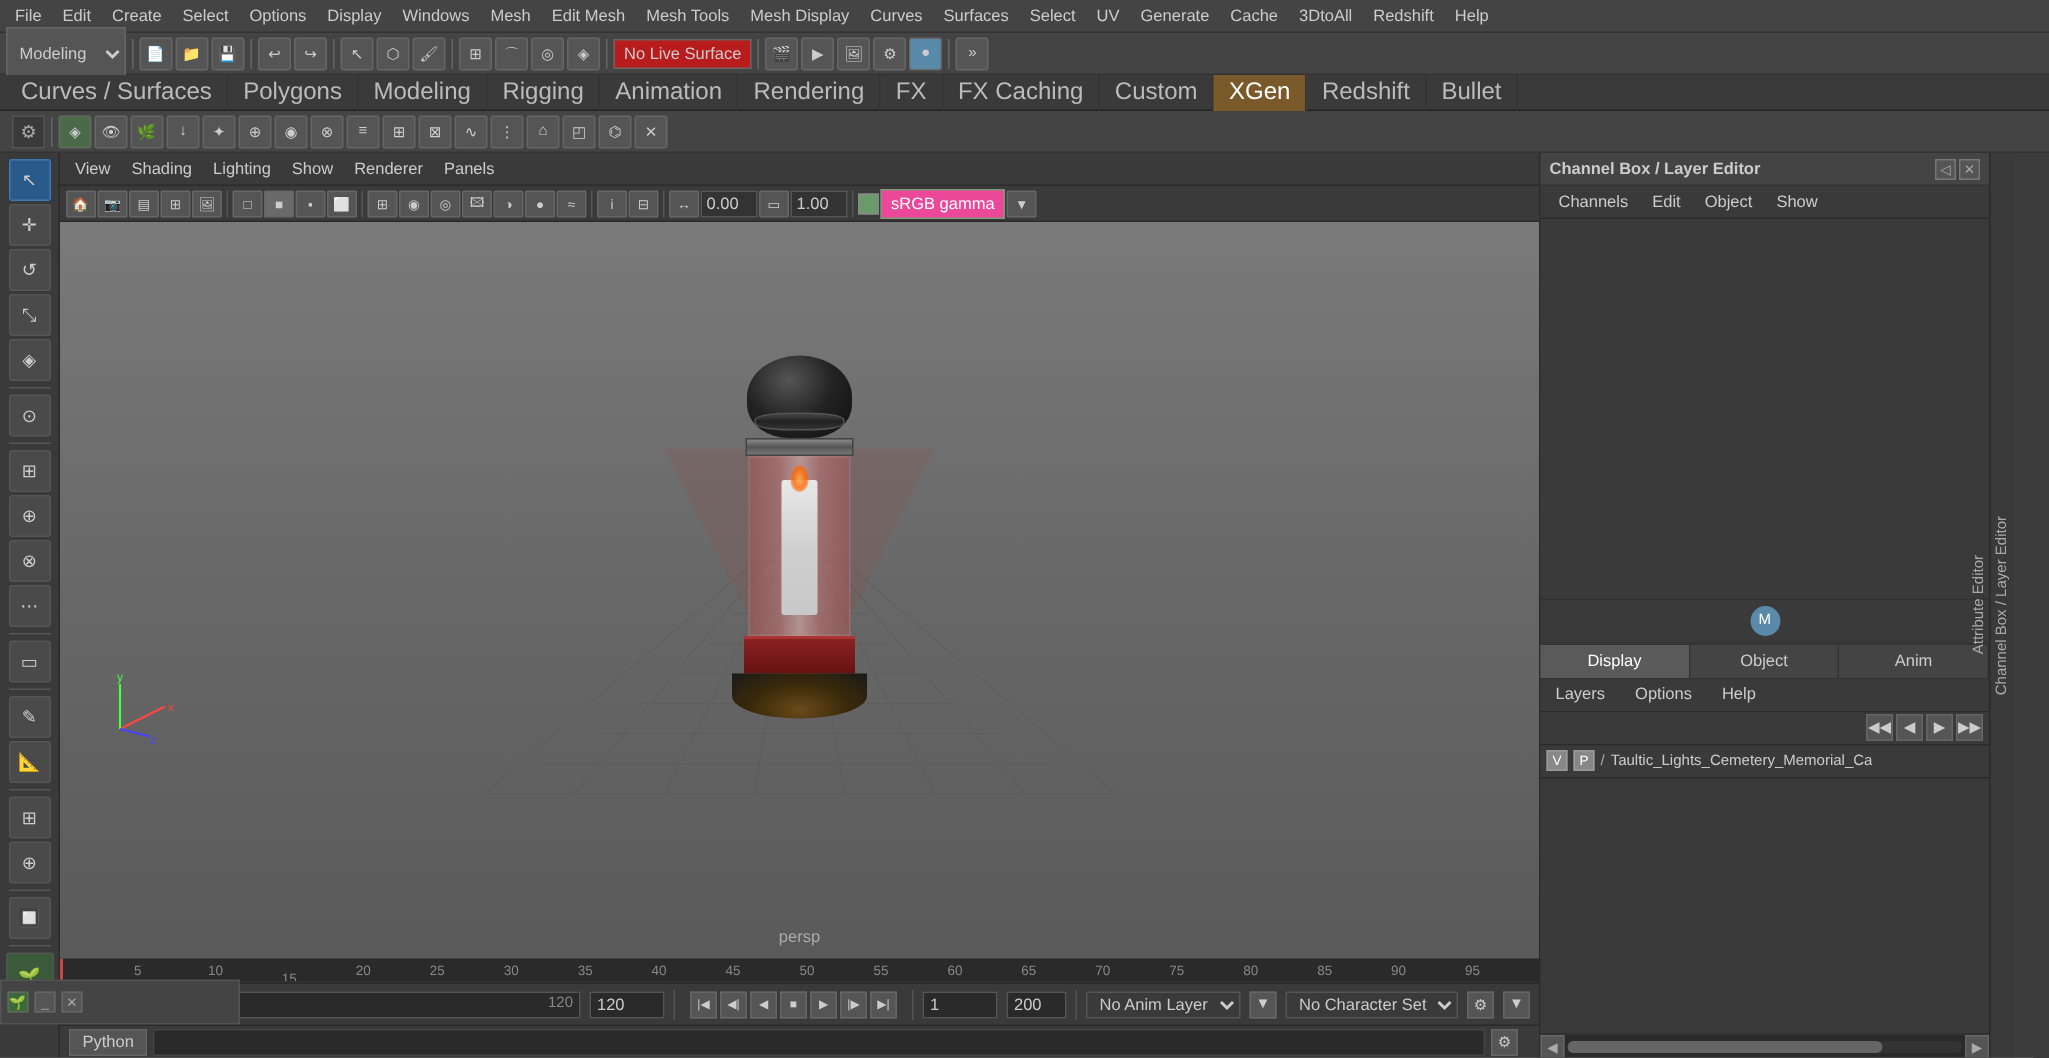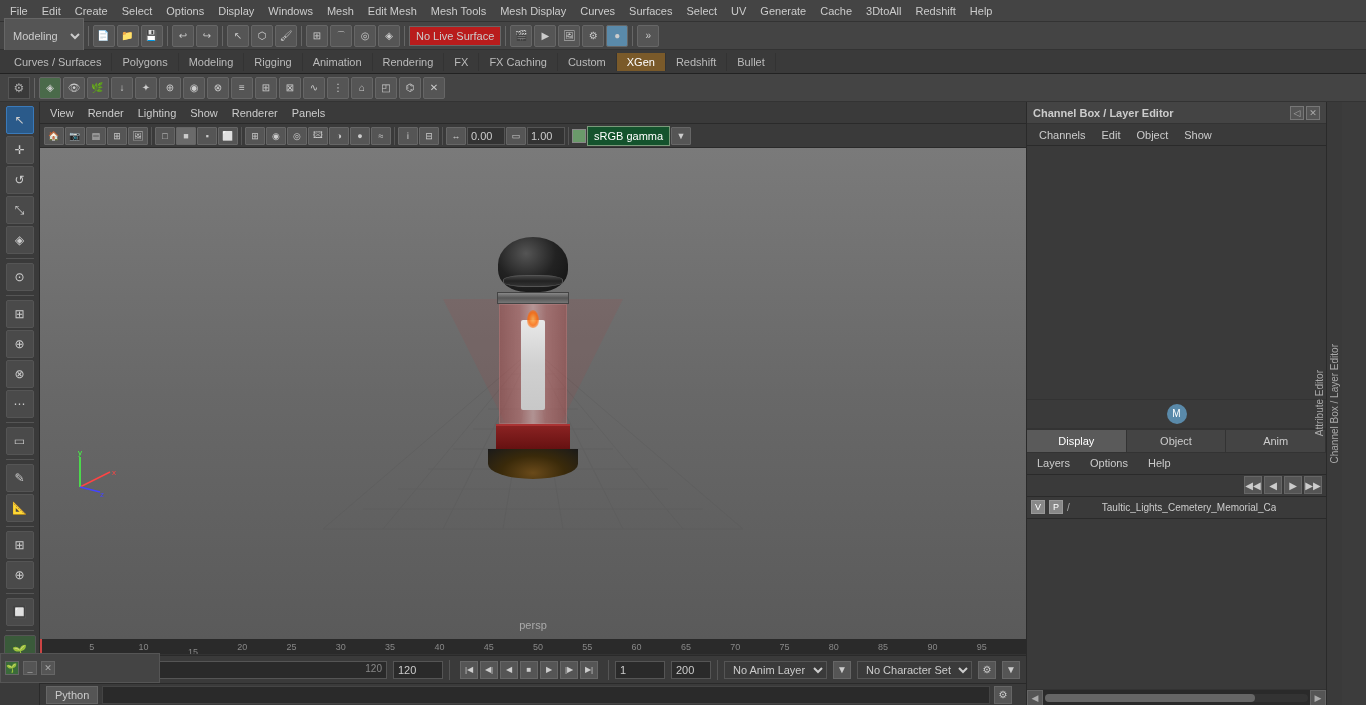--- a/index.html
+++ b/index.html
@@ -11,21 +11,21 @@
 
     
     #toolbar1 { display: flex; align-items: center; background: #444; height: 28px; padding: 0 4px; gap: 2px; border-bottom: 1px solid #333; }
     .tb-btn { width: 22px; height: 22px; background: #555; border: 1px solid #666; cursor: pointer; display: flex; align-items: center; justify-content: center; color: #ccc; font-size: 10px; border-radius: 2px; }
     .tb-separator { width: 1px; height: 20px; background: #666; margin: 0 2px; }
     .tb-dropdown { background: #555; border: 1px solid #666; color: #ccc; font-size: 11px; padding: 1px 4px; height: 36px; cursor: pointer; min-width: 80px; }
     .live-surface-btn { background: #b91c1c; border: 1px solid #666; color: #ccc; font-size: 11px; padding: 1px 6px; height: 20px; cursor: pointer; white-space: nowrap; }
 
     
     #mode-tabs { display: flex; align-items: center; background: #3a3a3a; height: 24px; padding: 0 4px; border-bottom: 1px solid #222; }
-    .mode-tab { padding: 3px 10px; cursor: pointer; color: #bbb; font-size: 11px; white-space: nowrap; border-right: 1px solid #333; text-align: center; }
+    .mode-tab { padding: 3px 10px; cursor: pointer; color: #bbb; font-size: 16px; white-space: nowrap; border-right: 1px solid #333; text-align: center; }
     .mode-tab.xgen-active { background: #7a5a2a; color: #fff; }
 
     
     #toolbar2 { display: flex; align-items: center; background: #444; height: 28px; padding: 0 8px; gap: 2px; border-bottom: 1px solid #333; }
     .gear-btn { width: 22px; height: 22px; background: #3a3a3a; border: 1px solid #555; cursor: pointer; display: flex; align-items: center; justify-content: center; color: #aaa; font-size: 12px; }
 
     
     #left-panel { width: 40px; background: #3a3a3a; display: flex; flex-direction: column; align-items: center; padding: 4px 0; gap: 2px; border-right: 1px solid #2a2a2a; }
     .tool-btn { width: 28px; height: 28px; background: #4a4a4a; border: 1px solid #555; cursor: pointer; display: flex; align-items: center; justify-content: center; color: #ccc; font-size: 12px; border-radius: 2px; }
     .tool-btn.active { background: #2a5a8a; border-color: #3a7aba; }
@@ -56,21 +56,21 @@
     #layers-section { display: flex; flex-direction: column; flex: 1; }
     #layers-header { display: flex; align-items: center; background: #3a3a3a; height: 22px; padding: 0 4px; border-bottom: 1px solid #2a2a2a; gap: 8px; }
     .layers-tab { padding: 2px 6px; cursor: pointer; color: #ccc; font-size: 11px; }
     #layers-toolbar { display: flex; align-items: center; background: #3a3a3a; height: 22px; padding: 0 4px; border-bottom: 1px solid #2a2a2a; justify-content: flex-end; gap: 2px; }
     .ly-btn { width: 18px; height: 18px; background: #555; border: 1px solid #666; cursor: pointer; display: flex; align-items: center; justify-content: center; color: #ccc; font-size: 10px; }
     #layers-content { flex: 1; background: #3a3a3a; overflow-y: auto; }
     .layer-row { display: flex; align-items: center; height: 22px; padding: 0 4px; gap: 4px; border-bottom: 1px solid #2a2a2a; cursor: pointer; }
     .layer-v { width: 14px; height: 14px; background: #888; border: 1px solid #999; display: flex; align-items: center; justify-content: center; font-size: 9px; color: #fff; cursor: pointer; }
     .layer-p { width: 14px; height: 14px; background: #888; border: 1px solid #999; display: flex; align-items: center; justify-content: center; font-size: 9px; color: #fff; cursor: pointer; }
     .layer-slash { color: #aaa; font-size: 10px; }
-    .layer-name { color: #ccc; font-size: 10px; white-space: nowrap; overflow: hidden; text-overflow: ellipsis; margin-left: 28px; }
+    .layer-name { color: #ccc; font-size: 10px; white-space: nowrap; overflow: hidden; text-overflow: ellipsis; }
     #scrollbar-container { display: flex; align-items: center; height: 16px; background: #2a2a2a; border-top: 1px solid #333; }
     .scroll-arrow { width: 16px; height: 16px; background: #555; border: 1px solid #666; display: flex; align-items: center; justify-content: center; cursor: pointer; color: #aaa; font-size: 9px; }
     .scroll-track { flex: 1; height: 8px; background: #333; margin: 0 2px; border-radius: 4px; }
     .scroll-thumb { width: 80%; height: 8px; background: #666; border-radius: 4px; }
 
     
     #right-edge { width: 16px; background: #3a3a3a; border-left: 1px solid #2a2a2a; display: flex; flex-direction: column; align-items: center; writing-mode: vertical-rl; }
     .edge-tab { padding: 8px 2px; cursor: pointer; color: #aaa; font-size: 10px; writing-mode: vertical-rl; text-orientation: mixed; transform: rotate(180deg); white-space: nowrap; }
 
     
@@ -91,21 +91,21 @@
     
     .grid-svg { opacity: 0.5; }
 
     #main-wrapper { display: flex; flex-direction: column; height: 705px; }
     #content-area { display: flex; flex: 1; overflow: hidden; }
     #viewport-with-timeline { display: flex; flex-direction: column; flex: 1; overflow: hidden; }
     #right-col { display: flex; width: 340px; }
 
     .color-swatch { width: 14px; height: 14px; background: #6a9a6a; border: 1px solid #888; display: inline-block; }
     .vp-num-field { background: #333; border: 1px solid #555; color: #ccc; font-size: 11px; padding: 0 3px; height: 18px; width: 40px; }
-    .color-profile-btn { background: #14532d; border: 1px solid #7a9a7a; color: #fff; font-size: 11px; padding: 1px 6px; height: 20px; cursor: pointer; }
+    .color-profile-btn { background: #ec4899; border: 1px solid #7a9a7a; color: #fff; font-size: 11px; padding: 1px 6px; height: 20px; cursor: pointer; }
 
     
     #timeline-ruler { background: #2a2a2a; height: 16px; display: flex; align-items: center; overflow: hidden; position: relative; border-bottom: 1px solid #333; }
     .ruler-container { position: relative; width: 100%; height: 100%; }
 
     
     #anim-controls { display: flex; align-items: center; gap: 2px; padding: 0 4px; }
     .anim-btn { width: 18px; height: 18px; background: #555; border: 1px solid #666; cursor: pointer; display: flex; align-items: center; justify-content: center; color: #ccc; font-size: 8px; }
   </style>
 </head>
@@ -234,21 +234,21 @@
       <div class="tool-separator"></div>
       <div class="tool-btn" style="background:#3a5a3a; width:32px; height:32px;">🌱</div>
     </div>
 
     <div id="viewport-with-timeline" style="height: 100%;">
 
       <div id="viewport" style="height: 471px;">
 
         <div id="viewport-header">
           <span class="vp-menu">View</span>
-          <span class="vp-menu">Render</span>
+          <span class="vp-menu">Shading</span>
           <span class="vp-menu">Lighting</span>
           <span class="vp-menu">Show</span>
           <span class="vp-menu">Renderer</span>
           <span class="vp-menu">Panels</span>
         </div>
 
         <div id="viewport-toolbar">
           <div class="vp-tb-btn">🏠</div>
           <div class="vp-tb-btn">📷</div>
           <div class="vp-tb-btn">▤</div>

